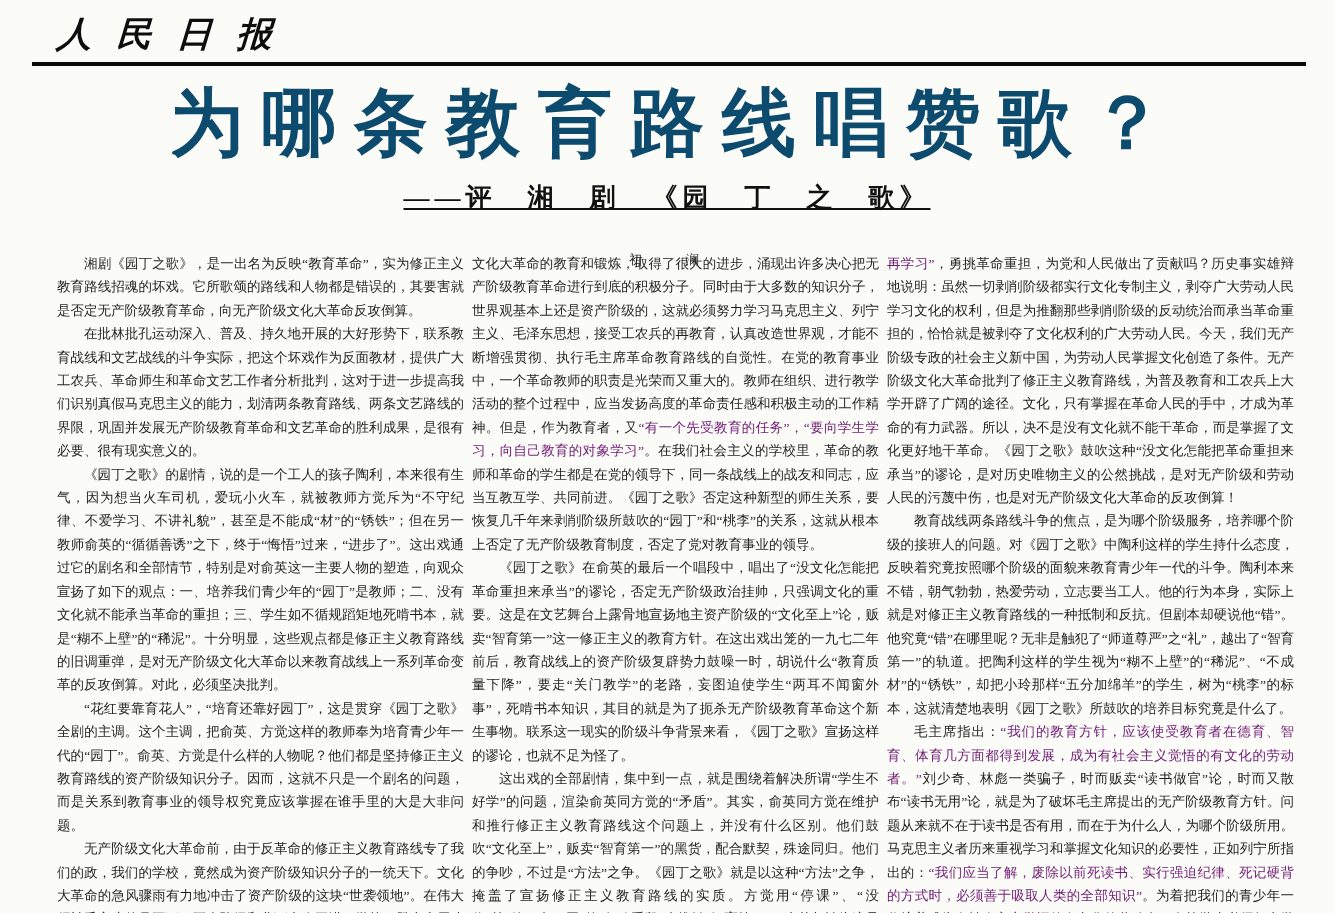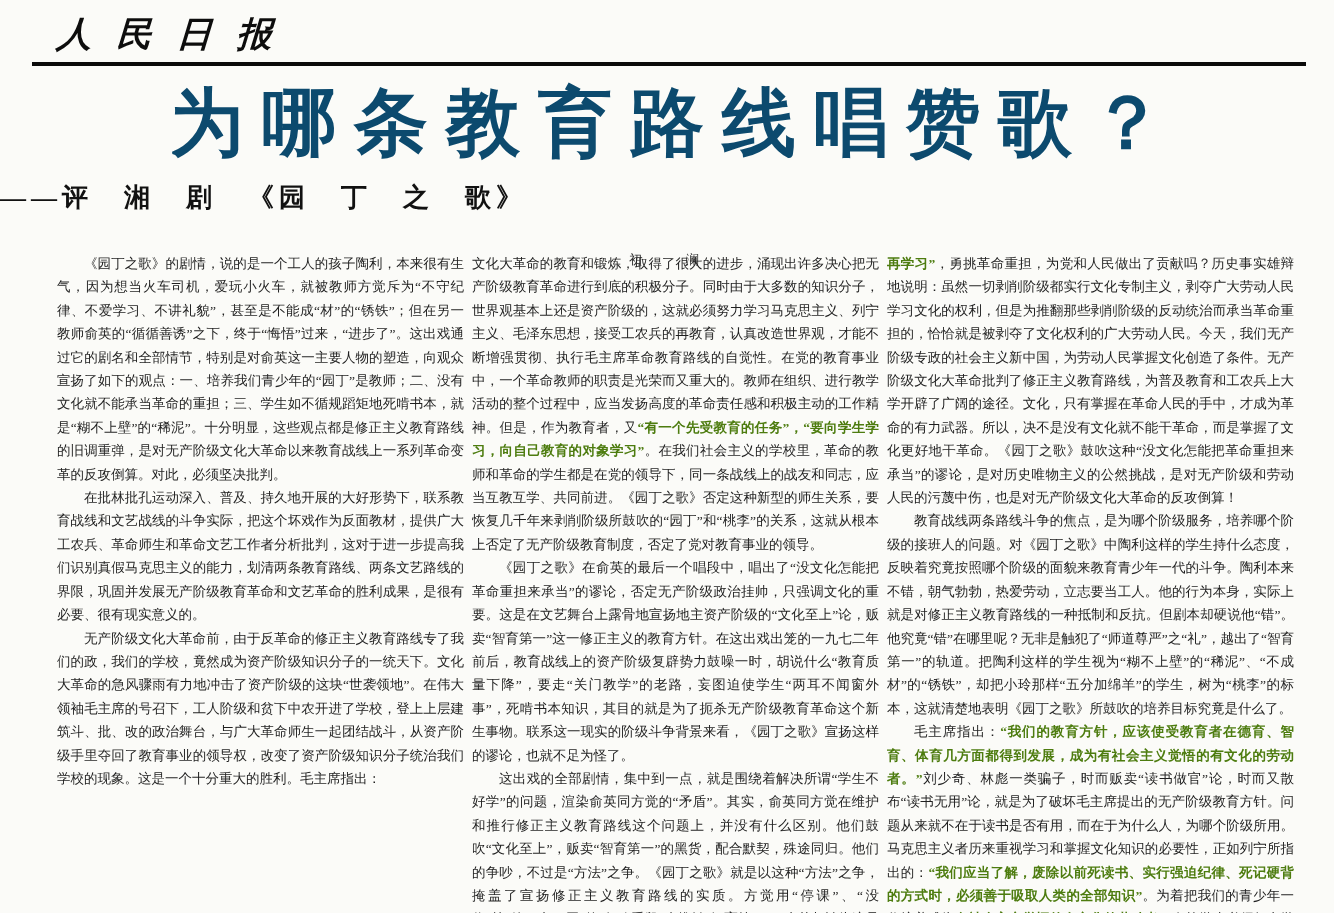--- a/index.html
+++ b/index.html
@@ -27,56 +27,58 @@
   }
   .headline{
     position:absolute;top:74px;left:0;width:100%;margin:0;
     text-align:center;font-size:74px;font-weight:bold;
     letter-spacing:18px;padding-left:18px;box-sizing:border-box;
     color:#0c4a6e;white-space:nowrap;
     font-family:"Liberation Serif","DejaVu Serif",serif;
   }
   .subtitle{
     position:absolute;top:180px;left:0;width:100%;margin:0;
-    text-align:left;font-size:26px;font-weight:600;
-    letter-spacing:5px;color:#111;
+    text-align:center;font-size:26px;font-weight:600;
+    letter-spacing:5px;color:#111;text-decoration:underline;
   }
   .byline{
     position:absolute;top:231px;left:0;width:100%;
     text-align:center;font-size:13px;letter-spacing:6px;color:#333;margin-top:20px;
   }
   .columns{
     position:absolute;top:252px;left:57px;
     width:1237px;height:661px;
     display:flex;gap:8px;overflow:hidden;
   }
   .col{
     width:407px;height:661px;overflow:hidden;
     font-size:13.5px;line-height:23.4px;
     text-align:justify;color:#1f1f1f;
   }
   .col p{margin:0;text-indent:2em;}
   .col p.noindent{text-indent:0;}
-  .col b{font-weight:bold;color:#4d7c0f;}
+  .col b{font-weight:normal;color:#701a75;}
 </style>
 </head>
 <body>
 
 <div class="page">
   <div class="topbar">
     <div class="masthead">人民日报</div>
   </div>
   <div class="rule"></div>
   <h1 class="headline">为哪条教育路线唱赞歌？</h1>
   <h2 class="subtitle">——评　湘　剧　《园　丁　之　歌》</h2>
   <div class="byline">初　　澜</div>
   <div class="columns">
       <div class="col">
+        <p><span>湘剧《园丁之歌》，是一出名为反映“教育革命”，实为修正主义教育路线招魂的坏戏。它所歌颂的路线和人物都是错误的，其要害就是否定无产阶级教育革命，向无产阶级文化大革命反攻倒算。</span></p>
+        <p><span>在批林批孔运动深入、普及、持久地开展的大好形势下，联系教育战线和文艺战线的斗争实际，把这个坏戏作为反面教材，提供广大工农兵、革命师生和革命文艺工作者分析批判，这对于进一步提高我们识别真假马克思主义的能力，划清两条教育路线、两条文艺路线的界限，巩固并发展无产阶级教育革命和文艺革命的胜利成果，是很有必要、很有现实意义的。</span></p>
         <p><span>《园丁之歌》的剧情，说的是一个工人的孩子陶利，本来很有生气，因为想当火车司机，爱玩小火车，就被教师方觉斥为“不守纪律、不爱学习、不讲礼貌”，甚至是不能成“材”的“锈铁”；但在另一教师俞英的“循循善诱”之下，终于“悔悟”过来，“进步了”。这出戏通过它的剧名和全部情节，特别是对俞英这一主要人物的塑造，向观众宣扬了如下的观点：一、培养我们青少年的“园丁”是教师；二、没有文化就不能承当革命的重担；三、学生如不循规蹈矩地死啃书本，就是“糊不上壁”的“稀泥”。十分明显，这些观点都是修正主义教育路线的旧调重弹，是对无产阶级文化大革命以来教育战线上一系列革命变革的反攻倒算。对此，必须坚决批判。</span></p>
-        <p><span>在批林批孔运动深入、普及、持久地开展的大好形势下，联系教育战线和文艺战线的斗争实际，把这个坏戏作为反面教材，提供广大工农兵、革命师生和革命文艺工作者分析批判，这对于进一步提高我们识别真假马克思主义的能力，划清两条教育路线、两条文艺路线的界限，巩固并发展无产阶级教育革命和文艺革命的胜利成果，是很有必要、很有现实意义的。</span></p>
+        <p><span>“花红要靠育花人”，“培育还靠好园丁”，这是贯穿《园丁之歌》全剧的主调。这个主调，把俞英、方觉这样的教师奉为培育青少年一代的“园丁”。俞英、方觉是什么样的人物呢？他们都是坚持修正主义教育路线的资产阶级知识分子。因而，这就不只是一个剧名的问题，而是关系到教育事业的领导权究竟应该掌握在谁手里的大是大非问题。</span></p>
         <p><span>无产阶级文化大革命前，由于反革命的修正主义教育路线专了我们的政，我们的学校，竟然成为资产阶级知识分子的一统天下。文化大革命的急风骤雨有力地冲击了资产阶级的这块“世袭领地”。在伟大领袖毛主席的号召下，工人阶级和贫下中农开进了学校，登上上层建筑斗、批、改的政治舞台，与广大革命师生一起团结战斗，从资产阶级手里夺回了教育事业的领导权，改变了资产阶级知识分子统治我们学校的现象。这是一个十分重大的胜利。毛主席指出：</span></p>
       </div>
       <div class="col">
         <p class="noindent"><span>文化大革命的教育和锻炼，取得了很大的进步，涌现出许多决心把无产阶级教育革命进行到底的积极分子。同时由于大多数的知识分子，世界观基本上还是资产阶级的，这就必须努力学习马克思主义、列宁主义、毛泽东思想，接受工农兵的再教育，认真改造世界观，才能不断增强贯彻、执行毛主席革命教育路线的自觉性。在党的教育事业中，一个革命教师的职责是光荣而又重大的。教师在组织、进行教学活动的整个过程中，应当发扬高度的革命责任感和积极主动的工作精神。但是，作为教育者，又</span><b>“有一个先受教育的任务”，“要向学生学习，向自己教育的对象学习”</b><span>。在我们社会主义的学校里，革命的教师和革命的学生都是在党的领导下，同一条战线上的战友和同志，应当互教互学、共同前进。《园丁之歌》否定这种新型的师生关系，要恢复几千年来剥削阶级所鼓吹的“园丁”和“桃李”的关系，这就从根本上否定了无产阶级教育制度，否定了党对教育事业的领导。</span></p>
         <p><span>《园丁之歌》在俞英的最后一个唱段中，唱出了“没文化怎能把革命重担来承当”的谬论，否定无产阶级政治挂帅，只强调文化的重要。这是在文艺舞台上露骨地宣扬地主资产阶级的“文化至上”论，贩卖“智育第一”这一修正主义的教育方针。在这出戏出笼的一九七二年前后，教育战线上的资产阶级复辟势力鼓噪一时，胡说什么“教育质量下降”，要走“关门教学”的老路，妄图迫使学生“两耳不闻窗外事”，死啃书本知识，其目的就是为了扼杀无产阶级教育革命这个新生事物。联系这一现实的阶级斗争背景来看，《园丁之歌》宣扬这样的谬论，也就不足为怪了。</span></p>
         <p><span>这出戏的全部剧情，集中到一点，就是围绕着解决所谓“学生不好学”的问题，渲染俞英同方觉的“矛盾”。其实，俞英同方觉在维护和推行修正主义教育路线这个问题上，并没有什么区别。他们鼓吹“文化至上”，贩卖“智育第一”的黑货，配合默契，殊途同归。他们的争吵，不过是“方法”之争。《园丁之歌》就是以这种“方法”之争，掩盖了宣扬修正主义教育路线的实质。方觉用“停课”、“没收”等“管、卡、压”的“行政手段”来推销“智育第一”，俞英却认为这是出于对学生的“关心”、“爱护”和“严格要求”，只是不如她那样“夫子善诱”，“水往根上浇”罢了！她可以同陶利一起玩小火车，然后搞了个“突然袭击”，用一道难题把这个“不好学”的学生憋得“脸上发烧汗直淋”。她还善于进行这样的“忆苦”教育：以陶利的祖父在旧社会因“望儿成长”，宁可乞求地主的阎王债，也要送儿子去进学堂的家史，来诱使这个爱玩小火车的孩子——“淘气”，“晓得没文化开车也开不上”，服服帖帖地当“智育第一”方针的俘虏！请同志们想一想，象陶利的祖父那种行径，不也颇有点武训那种“穷人若是能识字，就不会受人欺负”的味道吗？在中国人民革命斗争的伟大时代，不去触动帝国主义、封建主义和官僚资本主义的一根毫毛，反而宣扬靠“识字”来免受欺负，这不是武训式的改良主义又是什么？</span></p>
       </div>
       <div class="col">
         <p class="noindent"><b>再学习”</b><span>，勇挑革命重担，为党和人民做出了贡献吗？历史事实雄辩地说明：虽然一切剥削阶级都实行文化专制主义，剥夺广大劳动人民学习文化的权利，但是为推翻那些剥削阶级的反动统治而承当革命重担的，恰恰就是被剥夺了文化权利的广大劳动人民。今天，我们无产阶级专政的社会主义新中国，为劳动人民掌握文化创造了条件。无产阶级文化大革命批判了修正主义教育路线，为普及教育和工农兵上大学开辟了广阔的途径。文化，只有掌握在革命人民的手中，才成为革命的有力武器。所以，决不是没有文化就不能干革命，而是掌握了文化更好地干革命。《园丁之歌》鼓吹这种“没文化怎能把革命重担来承当”的谬论，是对历史唯物主义的公然挑战，是对无产阶级和劳动人民的污蔑中伤，也是对无产阶级文化大革命的反攻倒算！</span></p>
         <p><span>教育战线两条路线斗争的焦点，是为哪个阶级服务，培养哪个阶级的接班人的问题。对《园丁之歌》中陶利这样的学生持什么态度，反映着究竟按照哪个阶级的面貌来教育青少年一代的斗争。陶利本来不错，朝气勃勃，热爱劳动，立志要当工人。他的行为本身，实际上就是对修正主义教育路线的一种抵制和反抗。但剧本却硬说他“错”。他究竟“错”在哪里呢？无非是触犯了“师道尊严”之“礼”，越出了“智育第一”的轨道。把陶利这样的学生视为“糊不上壁”的“稀泥”、“不成材”的“锈铁”，却把小玲那样“五分加绵羊”的学生，树为“桃李”的标本，这就清楚地表明《园丁之歌》所鼓吹的培养目标究竟是什么了。</span></p>

